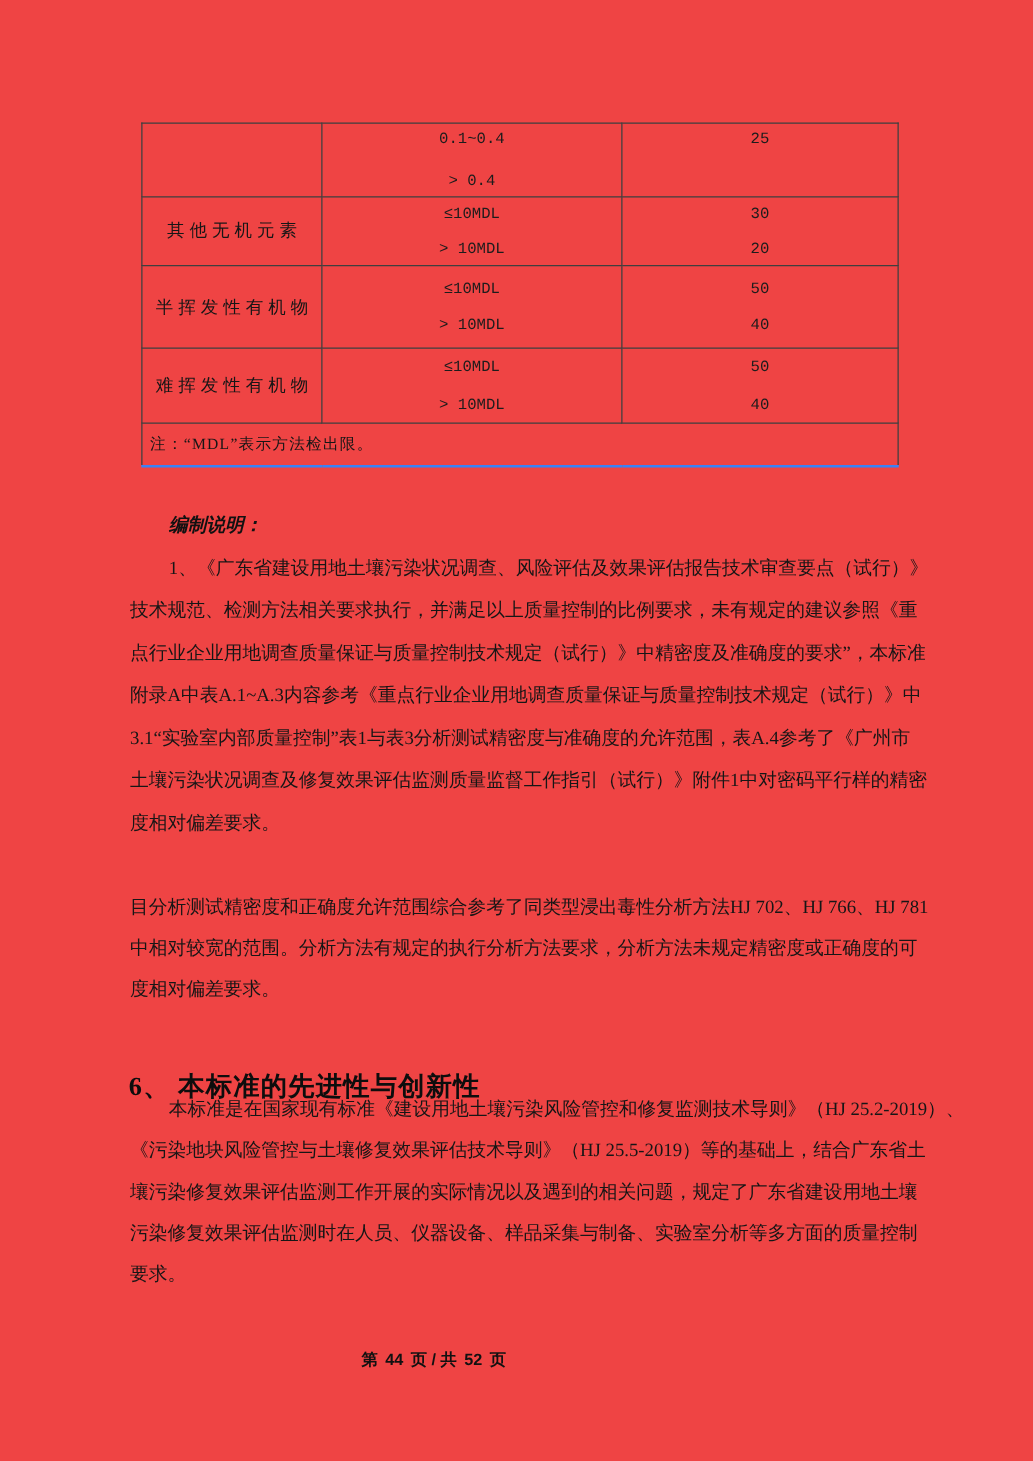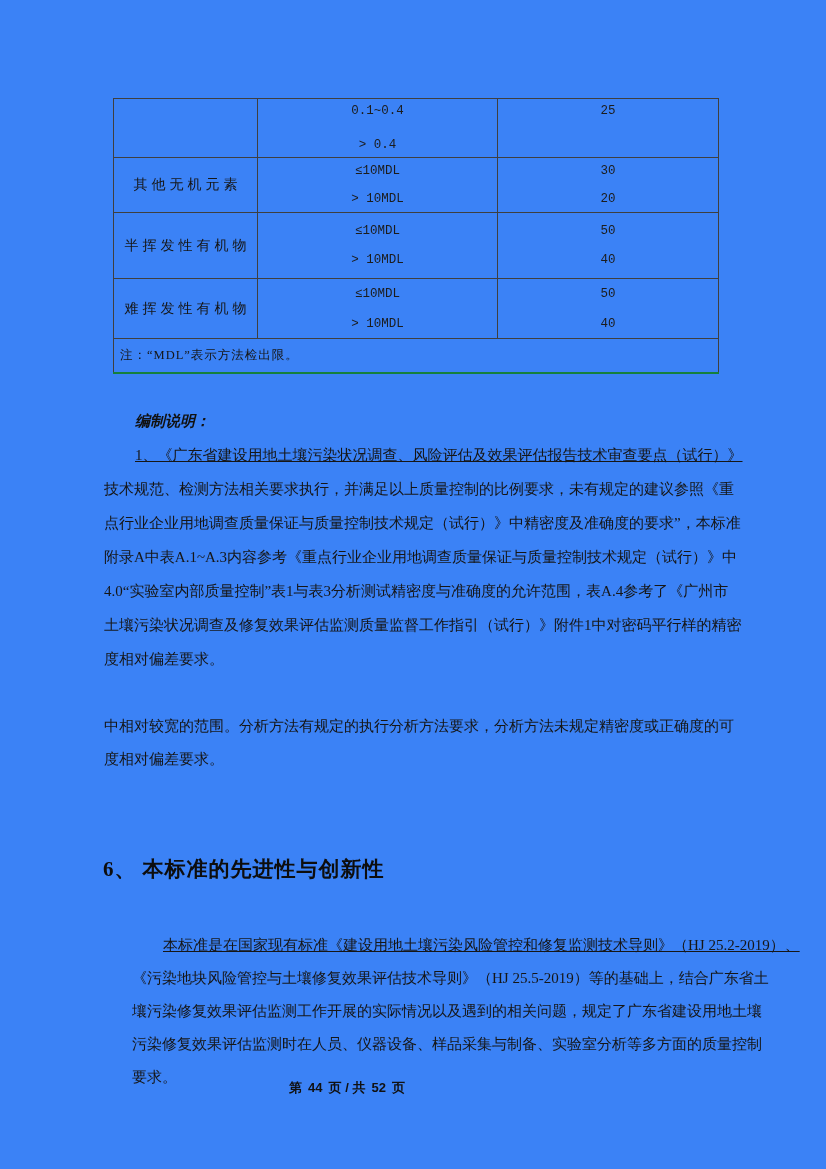--- a/index.html
+++ b/index.html
@@ -1,38 +1,38 @@
 <!DOCTYPE html>
 <html><head>
 <meta charset="utf-8">
 <style>
   * { margin:0; padding:0; box-sizing:border-box; }
   html,body { background:#ffffff; }
   .page {
     position:relative;
     width:826px; height:1169px;
-    background:#3b82f6;
+    background:#ef4444;
     color:#161616;
     overflow:hidden;
     font-family:"Liberation Serif","DejaVu Serif",serif;
   }
 
   
   #doc-table {
     position:absolute; left:113px; top:98px;
     width:605px;
     border-collapse:collapse;
     table-layout:fixed;
   }
   #doc-table td {
     border:1px solid #3f3f3f;
     padding:0;
     vertical-align:middle;
   }
-  #doc-table tr.note-row td { border-bottom:2px solid #15803d; }
+  #doc-table tr.note-row td { border-bottom:2px solid #3b82f6; }
   td.cat {
     text-align:center;
     font-size:14px;
     letter-spacing:4px;
     text-indent:4px;
     font-family:"Liberation Serif","DejaVu Serif",serif;
   }
   .stack {
     display:flex; flex-direction:column;
     justify-content:center; align-items:center;
@@ -49,33 +49,33 @@
     font-size:12.5px;
     padding-left:6px !important;
     text-align:left;
     letter-spacing:1px;
   }
 
   
   .textblock { position:absolute; left:104px; width:620px; font-size:15px; }
   .jline { text-align:justify; text-align-last:justify; white-space:nowrap; }
   .lline { text-align:left; }
-  .indent { padding-left:31px;text-decoration:underline; }
+  .indent { padding-left:31px; }
 
   #compile-heading {
     position:absolute; left:104px; top:410px;
     padding-left:31px;
     font-family:"Liberation Sans","DejaVu Sans",sans-serif;
     font-weight:bold; font-size:15px; line-height:22px;
     color:#111;
     font-style:italic;
   }
   #para1 { top:438px; line-height:34px; }
   #para2 { top:710px; line-height:33px; }
-  #para3 { top:929px; line-height:33px;margin-left:28px; }
+  #para3 { top:872px; line-height:33px; }
 
   #section-heading {
     position:absolute; left:103px; top:855px;
     font-size:21px; line-height:28px;
     font-weight:bold;
     font-family:"Liberation Sans","DejaVu Sans",sans-serif;
     color:#0d0d0d;
     letter-spacing:1px;
   }
   #section-heading .hnum {
@@ -173,26 +173,27 @@
     </tbody>
   </table>
 
   <div id="compile-heading">编制说明：</div>
 
   <div id="para1" class="textblock">
     <div class="jline indent">1、《广东省建设用地土壤污染状况调查、风险评估及效果评估报告技术审查要点（试行）》</div>
     <div class="jline">技术规范、检测方法相关要求执行，并满足以上质量控制的比例要求，未有规定的建议参照《重</div>
     <div class="jline">点行业企业用地调查质量保证与质量控制技术规定（试行）》中精密度及准确度的要求”，本标准</div>
     <div class="jline">附录A中表A.1~A.3内容参考《重点行业企业用地调查质量保证与质量控制技术规定（试行）》中</div>
-    <div class="jline">4.0“实验室内部质量控制”表1与表3分析测试精密度与准确度的允许范围，表A.4参考了《广州市</div>
+    <div class="jline">3.1“实验室内部质量控制”表1与表3分析测试精密度与准确度的允许范围，表A.4参考了《广州市</div>
     <div class="jline">土壤污染状况调查及修复效果评估监测质量监督工作指引（试行）》附件1中对密码平行样的精密</div>
     <div class="lline">度相对偏差要求。</div>
   </div>
 
   <div id="para2" class="textblock">
+    <div class="jline">目分析测试精密度和正确度允许范围综合参考了同类型浸出毒性分析方法HJ 702、HJ 766、HJ 781</div>
     <div class="jline">中相对较宽的范围。分析方法有规定的执行分析方法要求，分析方法未规定精密度或正确度的可</div>
     <div class="lline">度相对偏差要求。</div>
   </div>
 
   <div id="section-heading">
     <span class="hnum">6、</span><span>本标准的先进性与创新性</span>
   </div>
 
   <div id="para3" class="textblock">
     <div class="jline indent">本标准是在国家现有标准《建设用地土壤污染风险管控和修复监测技术导则》（HJ 25.2-2019）、</div>

